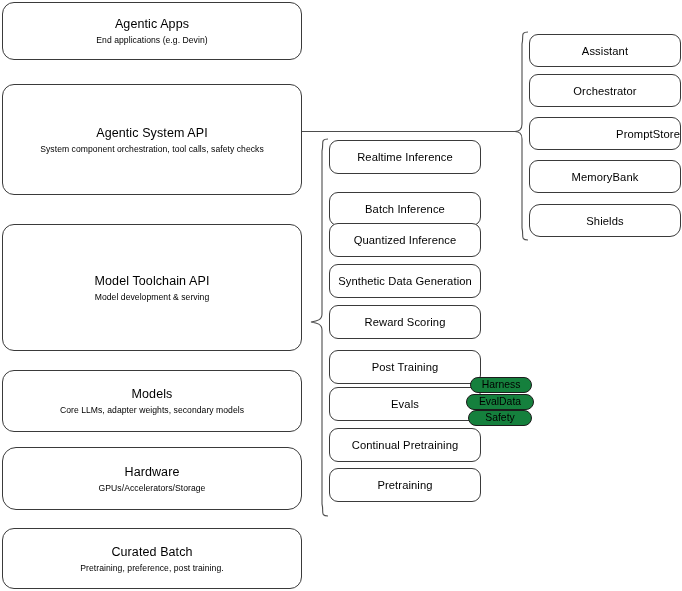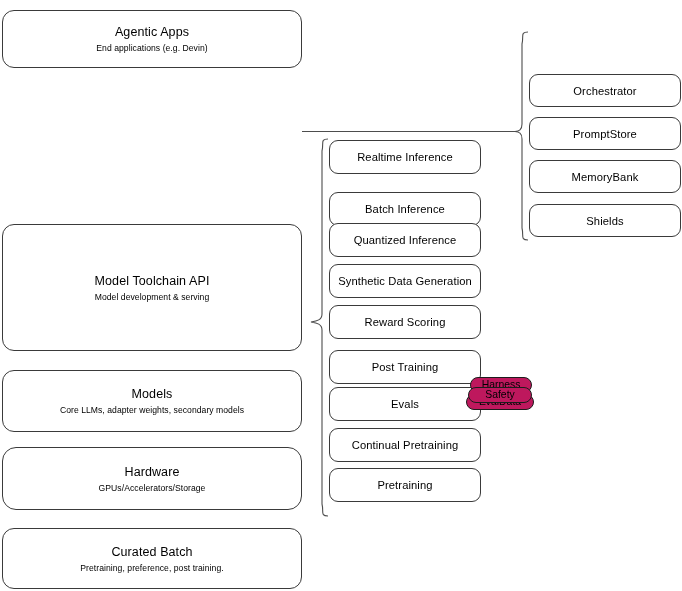--- a/index.html
+++ b/index.html
@@ -71,21 +71,21 @@
     width: 152px;
     height: 33px;
     border-radius: 9px;
   }
   .comp-box .title { font-size: 11.2px; }
 
   
   .pill {
     position: absolute;
     box-sizing: border-box;
-    background: #be185d;
+    background: #15803d;
     border: 1px solid #1c1c1c;
     border-radius: 11px;
     height: 16px;
     display: flex;
     align-items: center;
     justify-content: center;
     font-size: 10.4px;
     line-height: 14px;
     z-index: 5;
   }
@@ -124,25 +124,29 @@
 
     <path d="M 328 139
              C 320 139, 324 143, 322 151
              L 322 314
              C 322 320, 317 321, 311 322
              C 317 323, 322 324, 322 330
              L 322 504
              C 324 512, 320 516, 328 516"></path>
   </svg>
 
-  <div class="box layer-box" style="top:2px;height:58px;margin-top:8px;">
+  <div class="box layer-box" style="top:2px;height:58px;">
     <div class="title">Agentic Apps</div>
     <div class="subtitle">End applications (e.g. Devin)</div>
   </div>
 
+  <div class="box layer-box" style="top:84px;height:111px;">
+    <div class="title">Agentic System API</div>
+    <div class="subtitle">System component orchestration, tool calls, safety checks</div>
+  </div>
 
   <div class="box layer-box" style="top:224px;height:127px;">
     <div class="title">Model Toolchain API</div>
     <div class="subtitle">Model development &amp; serving</div>
   </div>
 
   <div class="box layer-box" style="top:370px;height:62px;">
     <div class="title">Models</div>
     <div class="subtitle">Core LLMs, adapter weights, secondary models</div>
   </div>
@@ -184,30 +188,33 @@
   <div class="box cap-box" style="top:468px;">
     <div class="title">Pretraining</div>
   </div>
 
   <div class="pill" style="left:470px;top:377px;width:62px;">
     <span>Harness</span>
   </div>
   <div class="pill" style="left:466px;top:394px;width:68px;">
     <span>EvalData</span>
   </div>
-  <div class="pill" style="left:468px;top:387px;width:64px;">
+  <div class="pill" style="left:468px;top:410px;width:64px;">
     <span>Safety</span>
   </div>
 
+  <div class="box comp-box" style="top:34px;">
+    <div class="title">Assistant</div>
+  </div>
   <div class="box comp-box" style="top:74px;">
     <div class="title">Orchestrator</div>
   </div>
-  <div class="box comp-box" style="top:117px;">
+  <div class="box comp-box" style="top:117px;align-items:flex-end;">
     <div class="title">PromptStore</div>
   </div>
   <div class="box comp-box" style="top:160px;">
     <div class="title">MemoryBank</div>
   </div>
-  <div class="box comp-box" style="top:204px;">
+  <div class="box comp-box" style="top:204px;border-radius:11px;">
     <div class="title">Shields</div>
   </div>
 
 </div>
 
 </body></html>

